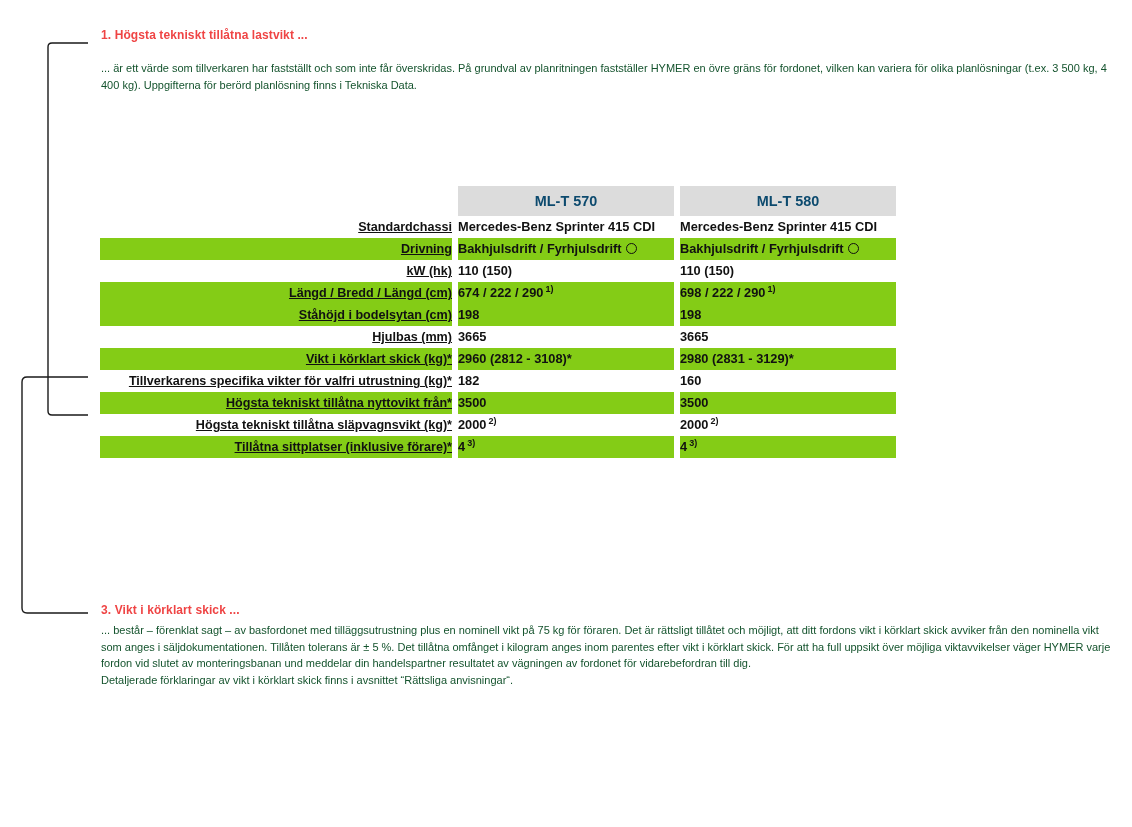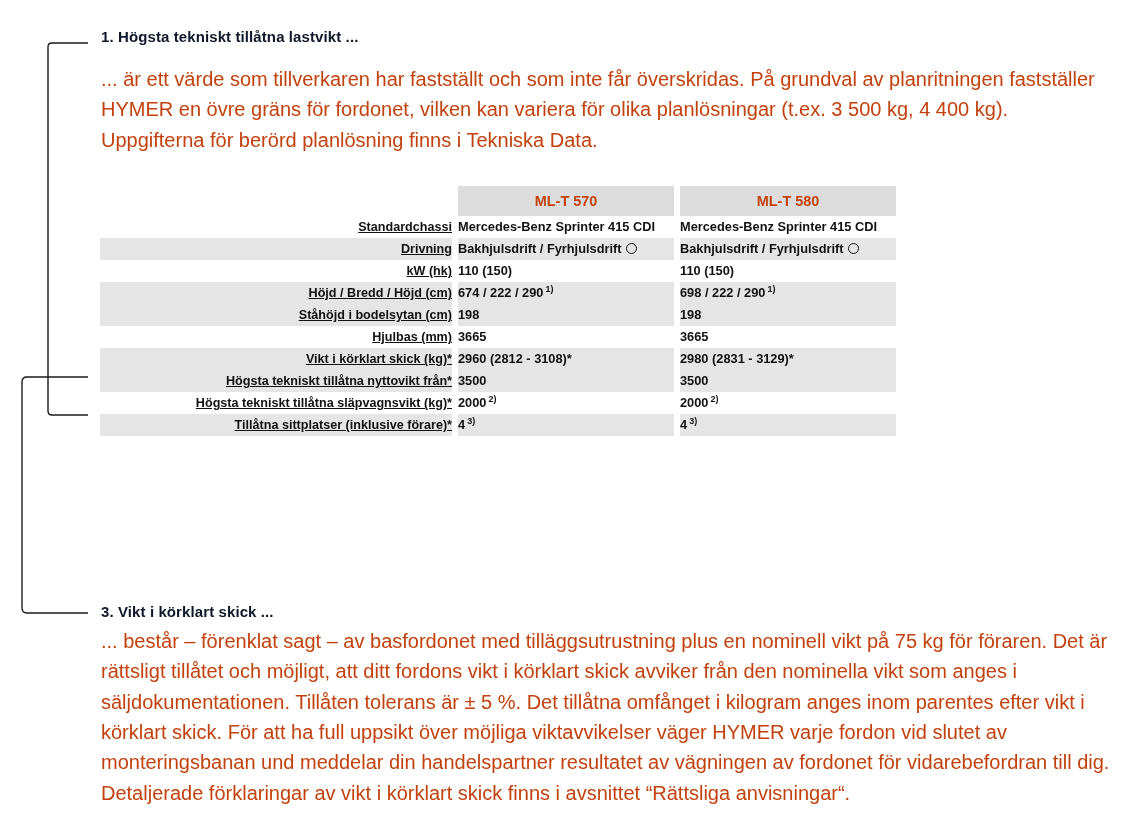--- a/index.html
+++ b/index.html
@@ -32,31 +32,31 @@
   }
 
   
   .section1 {
     position: absolute;
     left: 101px;
     top: 28px;
     width: 1020px;
   }
   .heading {
-    font-size: 15px;
-    font-weight: bold;
-    color: #0f172a;
+    font-size: 12px;
+    font-weight: bold;
+    color: #ef4444;
     letter-spacing: 0.1px;
     line-height: 1.25;
     margin: 0;
   }
   .body-para {
-    font-size: 20px;
+    font-size: 11px;
     line-height: 1.52;
-    color: #c2410c;
+    color: #14532d;
     margin: 0;
   }
   .s1-para {
     margin-top: 17px;
     width: 1012px;
   }
 
   
   .spec-table {
     position: absolute;
@@ -95,26 +95,26 @@
     color: #111111;
     padding: 3px 4px;
     height: 22px;
     line-height: 16px;
     white-space: nowrap;
   }
   .cell-head {
     text-align: center;
     font-size: 14.4px;
     font-weight: bold;
-    color: #c2410c;
+    color: #0c4a6e;
     height: 30px;
     line-height: 30px;
     padding: 0;
   }
-  .shade td.shaded { background: #e5e5e5; }
+  .shade td.shaded { background: #84cc16; }
   .head-row .cell-head.shaded { background: #dcdcdc; }
   .spacer-cell { background: #ffffff !important; }
 
   sup.fn {
     font-size: 9px;
     font-weight: bold;
     vertical-align: super;
     line-height: 0;
     padding-left: 2px;
   }
@@ -192,21 +192,21 @@
           <td class="cell-value shaded"><span>Bakhjulsdrift / Fyrhjulsdrift</span><span class="circle-mark"></span></td>
         </tr>
         <tr class="">
           <td class="cell-label">kW (hk)</td>
           <td class="spacer-cell"></td>
           <td class="cell-value"><span>110 (150)</span></td>
           <td class="spacer-cell"></td>
           <td class="cell-value"><span>110 (150)</span></td>
         </tr>
         <tr class="shade">
-          <td class="cell-label shaded">Höjd / Bredd / Höjd (cm)</td>
+          <td class="cell-label shaded">Längd / Bredd / Längd (cm)</td>
           <td class="spacer-cell"></td>
           <td class="cell-value shaded"><span>674 / 222 / 290</span><sup class="fn">1)</sup></td>
           <td class="spacer-cell"></td>
           <td class="cell-value shaded"><span>698 / 222 / 290</span><sup class="fn">1)</sup></td>
         </tr>
         <tr class="shade">
           <td class="cell-label shaded">Ståhöjd i bodelsytan (cm)</td>
           <td class="spacer-cell"></td>
           <td class="cell-value shaded"><span>198</span></td>
           <td class="spacer-cell"></td>
@@ -218,20 +218,27 @@
           <td class="cell-value"><span>3665</span></td>
           <td class="spacer-cell"></td>
           <td class="cell-value"><span>3665</span></td>
         </tr>
         <tr class="shade">
           <td class="cell-label shaded">Vikt i körklart skick (kg)*</td>
           <td class="spacer-cell"></td>
           <td class="cell-value shaded"><span>2960 (2812 - 3108)*</span></td>
           <td class="spacer-cell"></td>
           <td class="cell-value shaded"><span>2980 (2831 - 3129)*</span></td>
+        </tr>
+        <tr class="">
+          <td class="cell-label">Tillverkarens specifika vikter för valfri utrustning (kg)*</td>
+          <td class="spacer-cell"></td>
+          <td class="cell-value"><span>182</span></td>
+          <td class="spacer-cell"></td>
+          <td class="cell-value"><span>160</span></td>
         </tr>
         <tr class="shade">
           <td class="cell-label shaded">Högsta tekniskt tillåtna nyttovikt från*</td>
           <td class="spacer-cell"></td>
           <td class="cell-value shaded"><span>3500</span></td>
           <td class="spacer-cell"></td>
           <td class="cell-value shaded"><span>3500</span></td>
         </tr>
         <tr class="">
           <td class="cell-label">Högsta tekniskt tillåtna släpvagnsvikt (kg)*</td>

